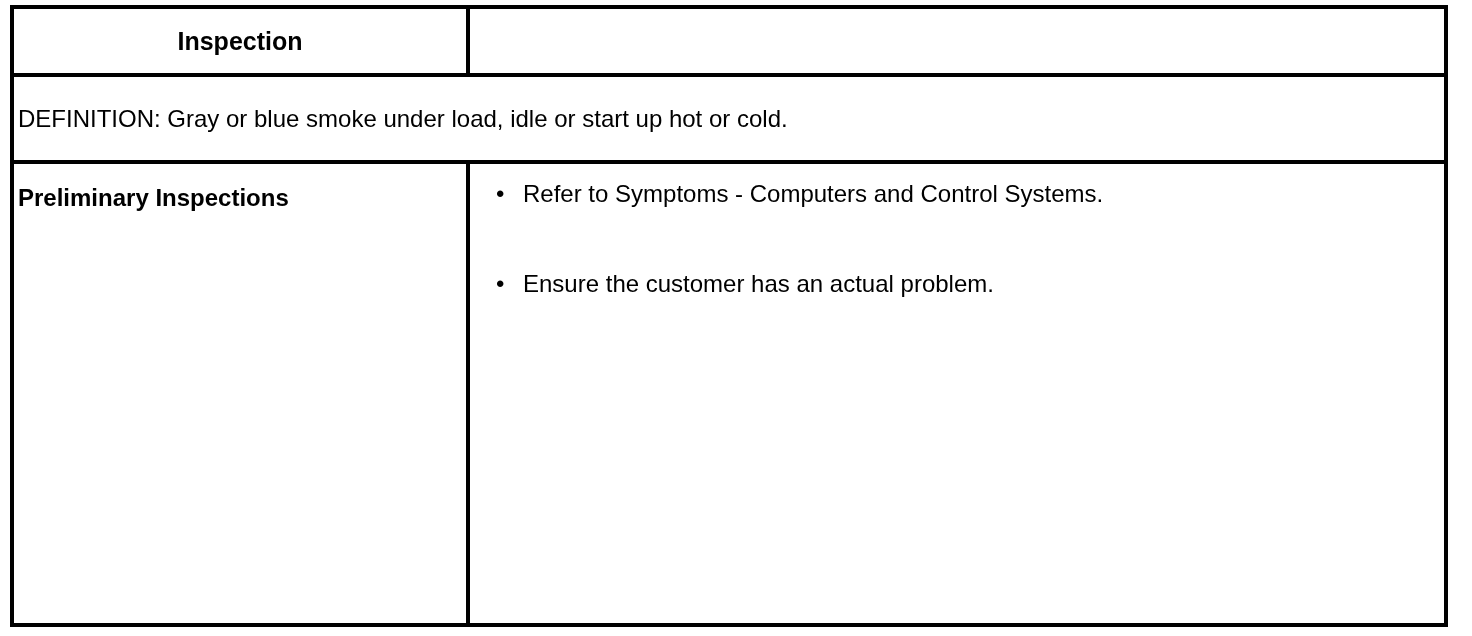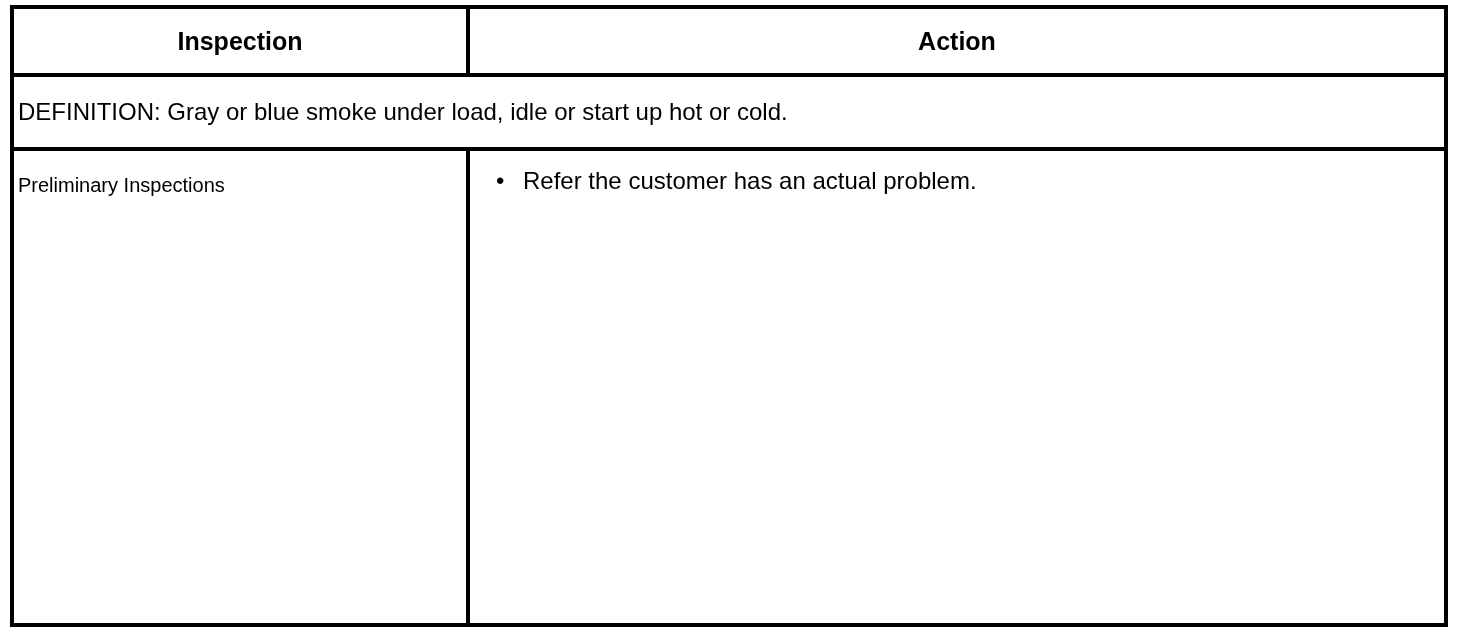--- a/index.html
+++ b/index.html
@@ -30,21 +30,21 @@
   }
   .row {
     display: flex;
     box-sizing: border-box;
   }
   .row-header {
     height: 68px;
     border-bottom: 4px solid #000000;
   }
   .row-def {
-    height: 74px;
+    height: 87px;
     border-bottom: 4px solid #000000;
   }
   .row-body {
     flex: 1 1 auto;
   }
   .cell {
     box-sizing: border-box;
   }
   .cell-left {
     width: 456px;
@@ -62,22 +62,23 @@
     font-size: 25px;
   }
   .def-cell {
     display: flex;
     align-items: center;
     padding-left: 4px;
     font-size: 24px;
   }
   .inspection-cell {
     padding: 12px 12px 0 4px;
-    font-size: 20px;
+    font-size: 24px;
     line-height: 44px;
+    font-weight: bold;
   }
   .action-cell {
     padding: 8px 10px 0 6px;
     font-size: 24px;
     line-height: 44px;
   }
   .action-item {
     margin: 0;
     text-indent: 20px;
   }
@@ -94,35 +95,35 @@
   }
 </style>
 </head>
 <body>
 
 <div class="page">
   <div class="tbl">
 
     <div class="row row-header">
       <div class="cell cell-left header-cell">Inspection</div>
-      <div class="cell cell-right header-cell">Action</div>
     </div>
 
     <div class="row row-def">
       <div class="cell def-cell">DEFINITION: Gray or blue smoke under load, idle or start up hot or cold.</div>
     </div>
 
     <div class="row row-body">
       <div class="cell cell-left inspection-cell">
         <span>Preliminary Inspections</span>
       </div>
       <div class="cell cell-right action-cell">
 
+        <p class="action-item"><span class="bullet">•</span><span class="item-text">Refer to Symptoms - Computers and Control Systems.</span></p>
 
-        <p class="action-item"><span class="bullet">•</span><span class="item-text">Refer the customer has an actual problem.</span></p>
+        <p class="action-item"><span class="bullet">•</span><span class="item-text">Ensure the customer has an actual problem.</span></p>
 
 
 
       </div>
     </div>
 
   </div>
 </div>
 
 </body></html>

